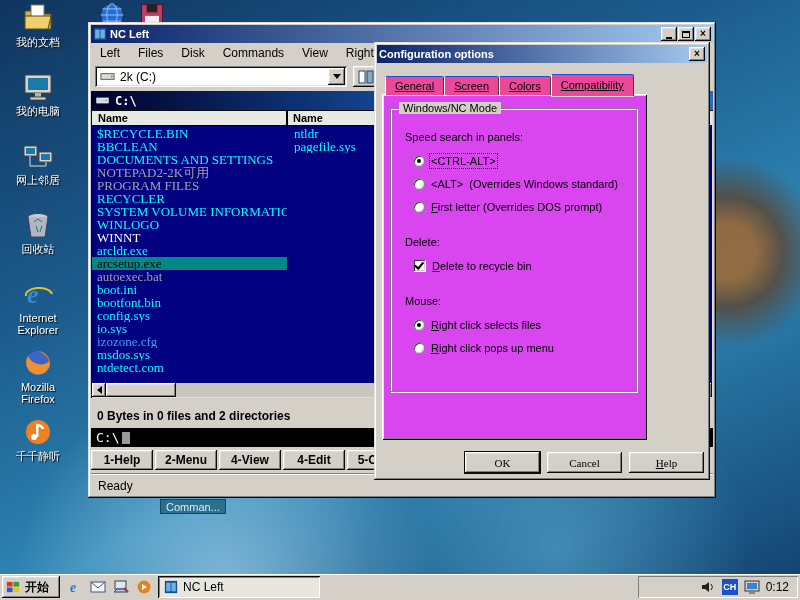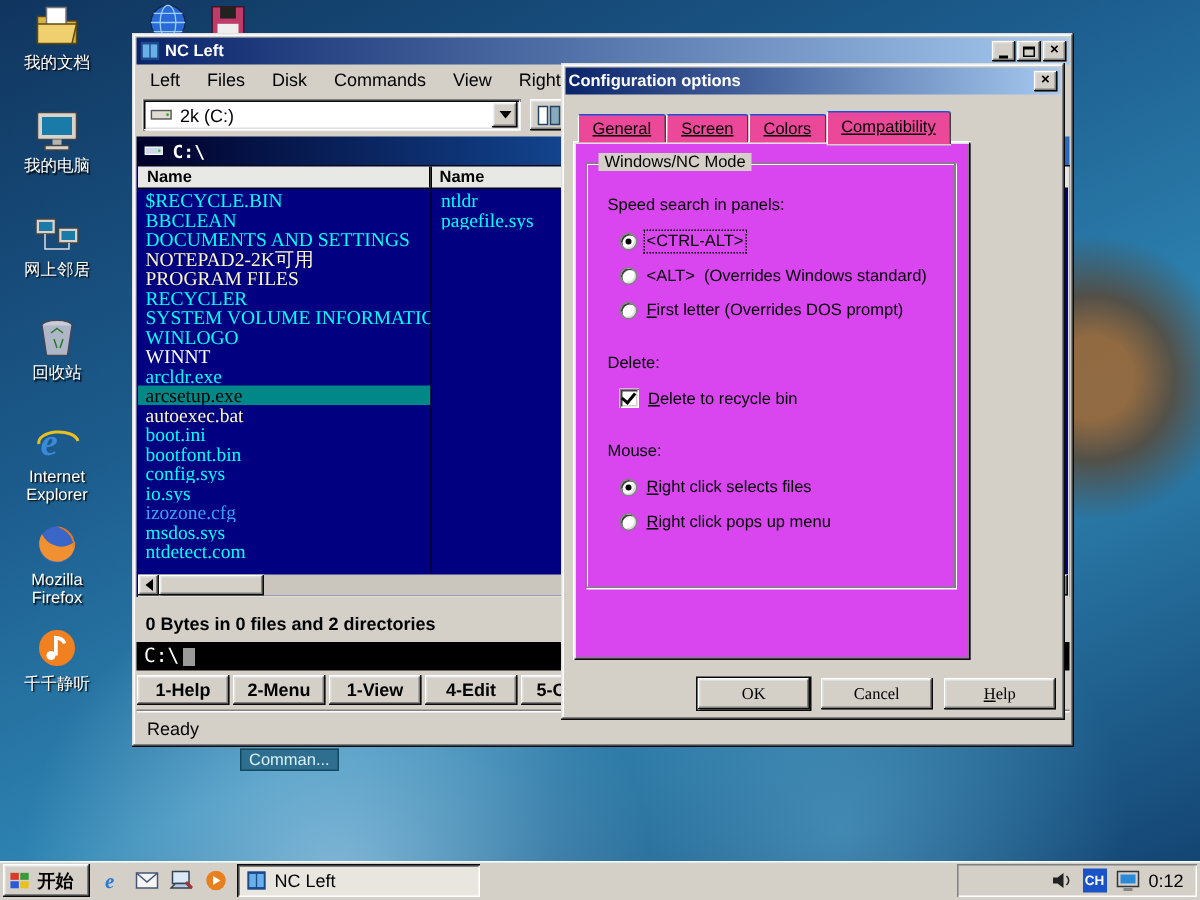--- a/index.html
+++ b/index.html
@@ -49,21 +49,21 @@
   .pcap-icon{width:13px;height:13px;}
   .panel{position:absolute;left:3px;top:88px;right:3px;height:288px;background:#000080;box-shadow:inset 1px 1px #0a0a0a,inset -1px -1px #dfdfdf;}
   .phead{position:absolute;left:1px;top:1px;right:1px;height:15px;display:flex;background:#e8e8e4;border-bottom:1px solid #000;}
   .phead-cell{font-size:11px;font-weight:bold;padding:1px 0 0 6px;color:#000;}
   .phead-cell.left{width:195px;border-right:1px solid #000;}
   .phead-cell.right{flex:1;}
   .prows{position:absolute;top:17px;font-family:Liberation Serif, serif;font-size:13px;line-height:13px;}
   .prows.left{left:1px;width:195px;}
   .prows.right{left:198px;right:1px;}
   .frow{height:13px;padding-left:5px;white-space:pre;overflow:hidden;}
-  .frow.cyan{color:#00ffff}.frow.yellow{color:#fef9c3}.frow.white{color:#ffffff}.frow.blue{color:#3aa0ff}
+  .frow.cyan{color:#00ffff}.frow.yellow{color:#a3a3a3}.frow.white{color:#ffffff}.frow.blue{color:#3aa0ff}
   .frow.sel{background:#008888;color:#000;}
   .colsep{position:absolute;left:196px;top:1px;bottom:16px;width:1px;background:#000;}
   .hscroll{position:absolute;left:1px;right:1px;bottom:1px;height:14px;background:#cac6be;display:flex;}
   .sb-btn{width:14px;height:14px;display:flex;align-items:center;justify-content:center;flex:none;}
   .sb-thumb{width:70px;height:14px;flex:none;}
   .sb-right{margin-left:auto;}
   .arr-left{width:0;height:0;border-top:4px solid transparent;border-bottom:4px solid transparent;border-right:5px solid #000;}
   .arr-right{width:0;height:0;border-top:4px solid transparent;border-bottom:4px solid transparent;border-left:5px solid #000;}
   .summary{position:absolute;left:3px;top:385px;right:3px;height:18px;background:#d4d0c8;font-size:12px;font-weight:bold;color:#000;padding:2px 0 0 6px;}
   .cmdline{position:absolute;left:3px;top:406px;right:3px;height:19px;background:#000;color:#fff;font-family:"DejaVu Sans Mono",monospace;font-size:13px;display:flex;align-items:center;padding-left:5px;}
@@ -324,21 +324,21 @@
     <div class="summary">0 Bytes in 0 files and 2 directories</div>
 
     <div class="cmdline">
       <span>C:\</span>
         <span class="cursor"></span>
     </div>
 
     <div class="fkeys">
         <div class="fkey raised">1-Help</div>
         <div class="fkey raised">2-Menu</div>
-        <div class="fkey raised">1-View</div>
+        <div class="fkey raised">4-View</div>
         <div class="fkey raised">4-Edit</div>
         <div class="fkey raised">5-Copy</div>
       </div>
 
     <div class="statusbar">
       <span class="status-ready">Ready</span>
     </div>
   </div>
 
   <div class="win dlg">

